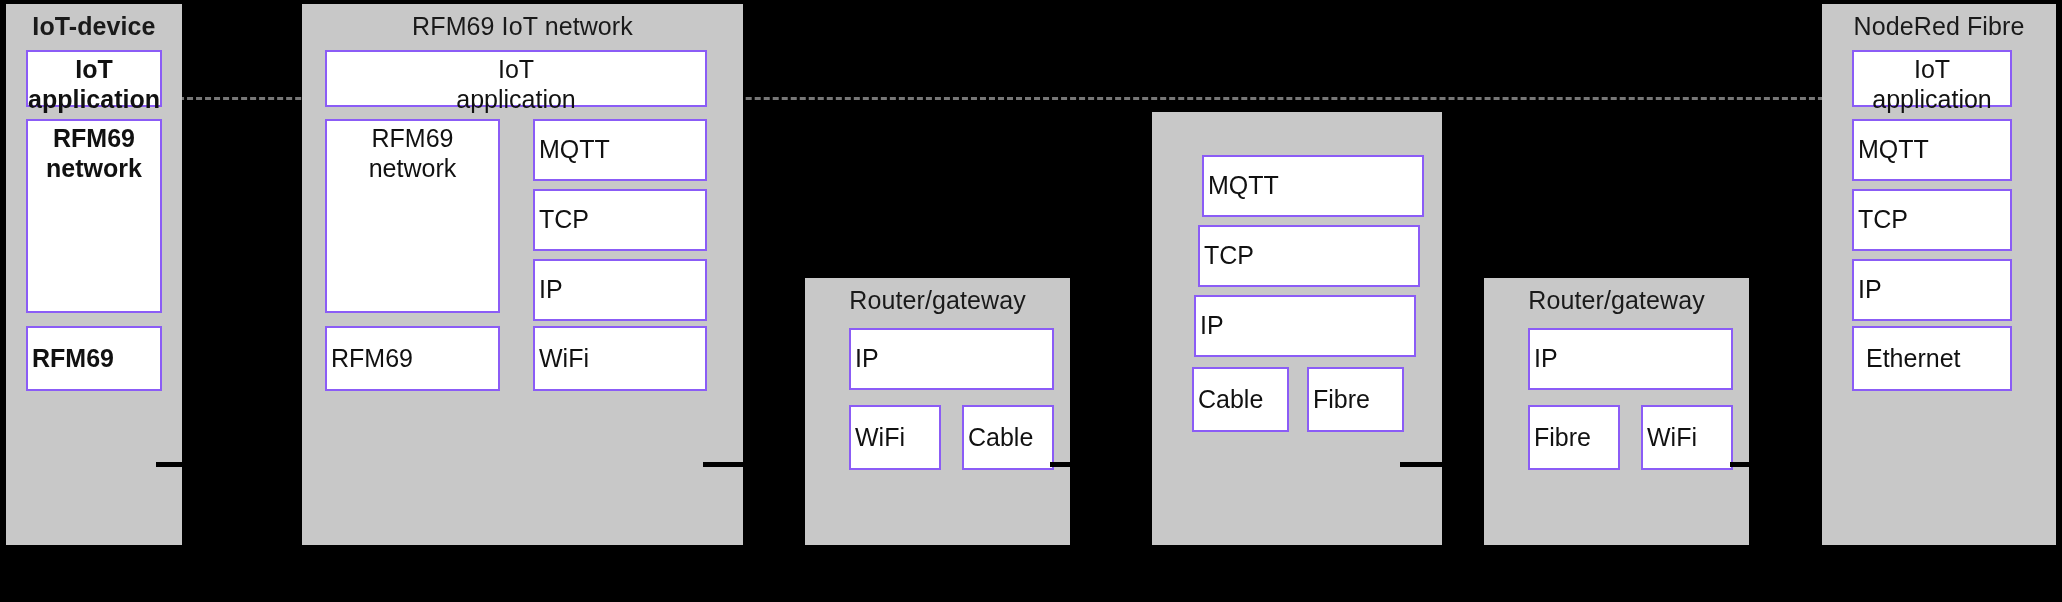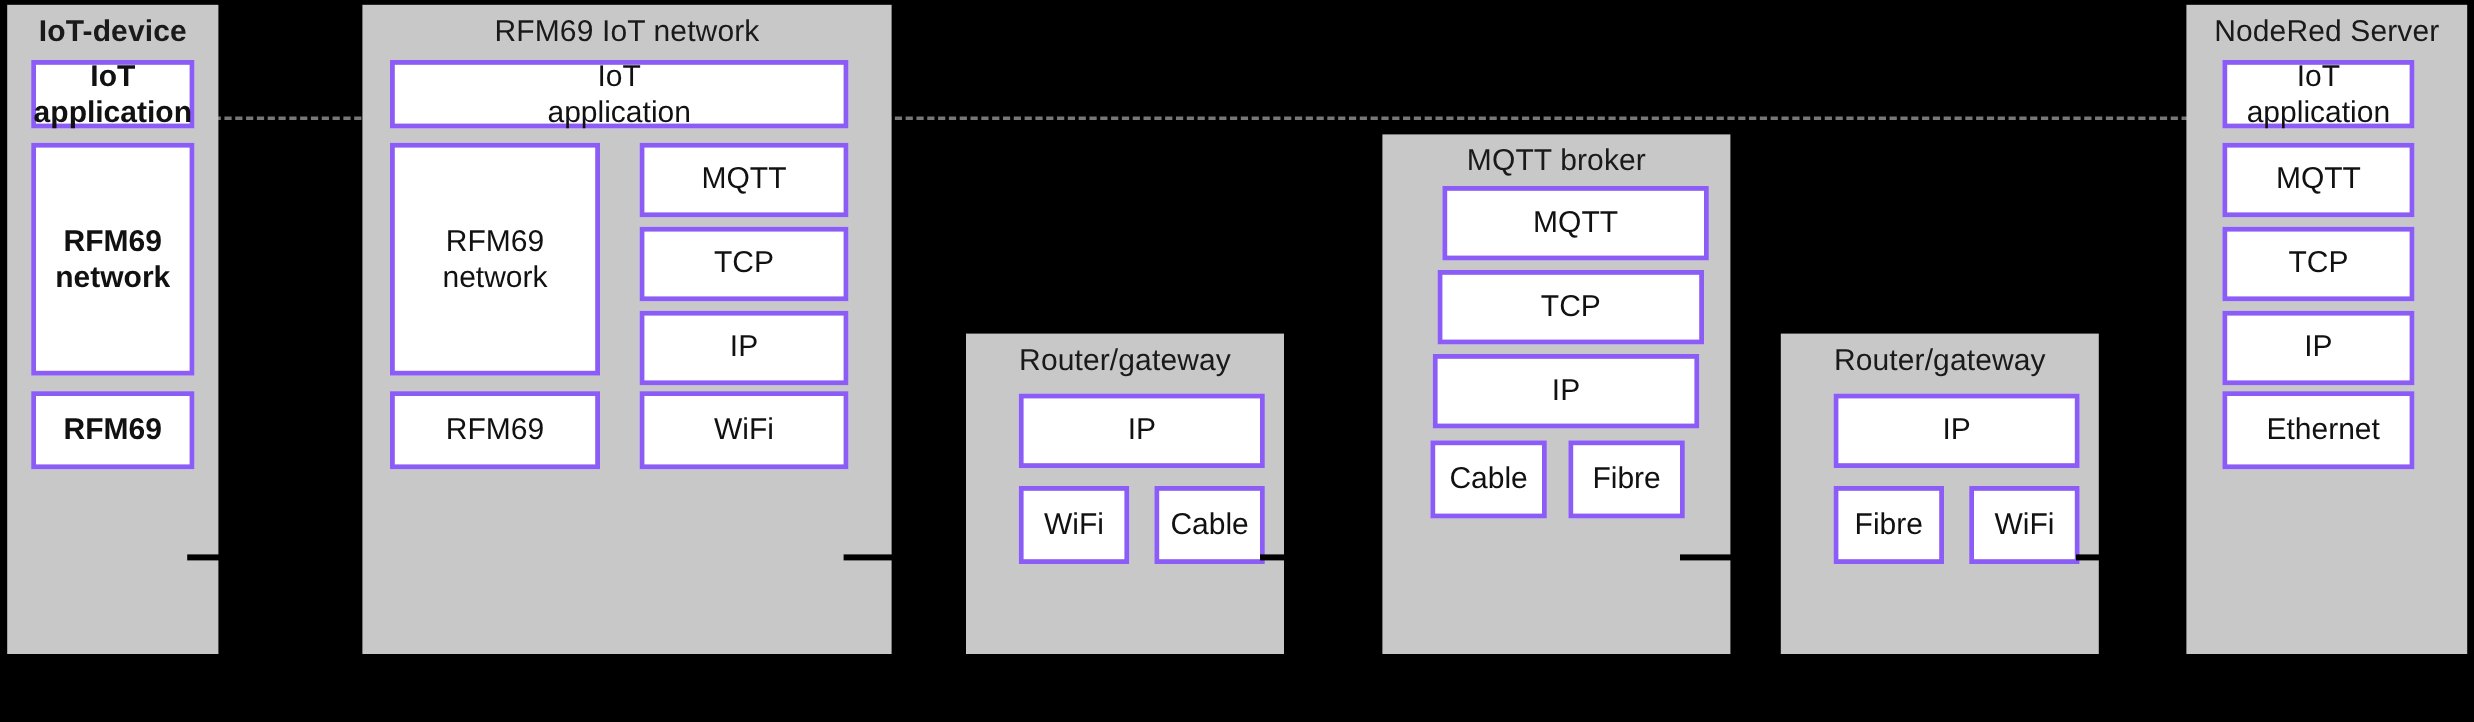--- a/index.html
+++ b/index.html
@@ -35,25 +35,24 @@
     color: #1a1a1a;
     line-height: 1.15;
     white-space: nowrap;
     letter-spacing: 0.1px;
   }
 
   
   .box {
     position: absolute;
     background: #ffffff;
-    border: 4px solid #8b5cf6;
+    border: 2px solid #8b5cf6;
     box-sizing: border-box;
     display: flex;
     align-items: center;
-    justify-content: center;
     text-align: center;
     font-size: 25px;
     color: #111111;
     line-height: 1.18;
     padding: 2px 4px;
   }
   .box.two-line {
     flex-direction: column;
     line-height: 1.2;
   }
@@ -151,21 +150,20 @@
     </div>
 
     <div class="box" style="left:157px; top:127px; width:92px; height:65px;">
       <span class="l1">Cable</span>
     </div>
   </div>
 
   <div class="link" style="left:1050px; top:462px; width:135px;"></div>
 
   <div class="panel" style="left:1152px; top:112px; width:290px; height:433px;">
-    <div class="panel-title">MQTT broker</div>
 
     <div class="box" style="left:50px; top:43px; width:222px; height:62px;">
       <span class="l1">MQTT</span>
     </div>
 
     <div class="box" style="left:46px; top:113px; width:222px; height:62px;">
       <span class="l1">TCP</span>
     </div>
 
     <div class="box" style="left:42px; top:183px; width:222px; height:62px;">
@@ -195,21 +193,21 @@
     </div>
 
     <div class="box" style="left:157px; top:127px; width:92px; height:65px;">
       <span class="l1">WiFi</span>
     </div>
   </div>
 
   <div class="link" style="left:1730px; top:462px; width:135px;"></div>
 
   <div class="panel" style="left:1822px; top:4px; width:234px; height:541px;">
-    <div class="panel-title">NodeRed Server</div>
+    <div class="panel-title">NodeRed Fibre</div>
 
     <div class="box two-line" style="left:30px; top:46px; width:160px; height:57px;">
       <span class="l1">IoT</span>
       <span class="l2">application</span>
     </div>
 
     <div class="box" style="left:30px; top:115px; width:160px; height:62px;">
       <span class="l1">MQTT</span>
     </div>
 

